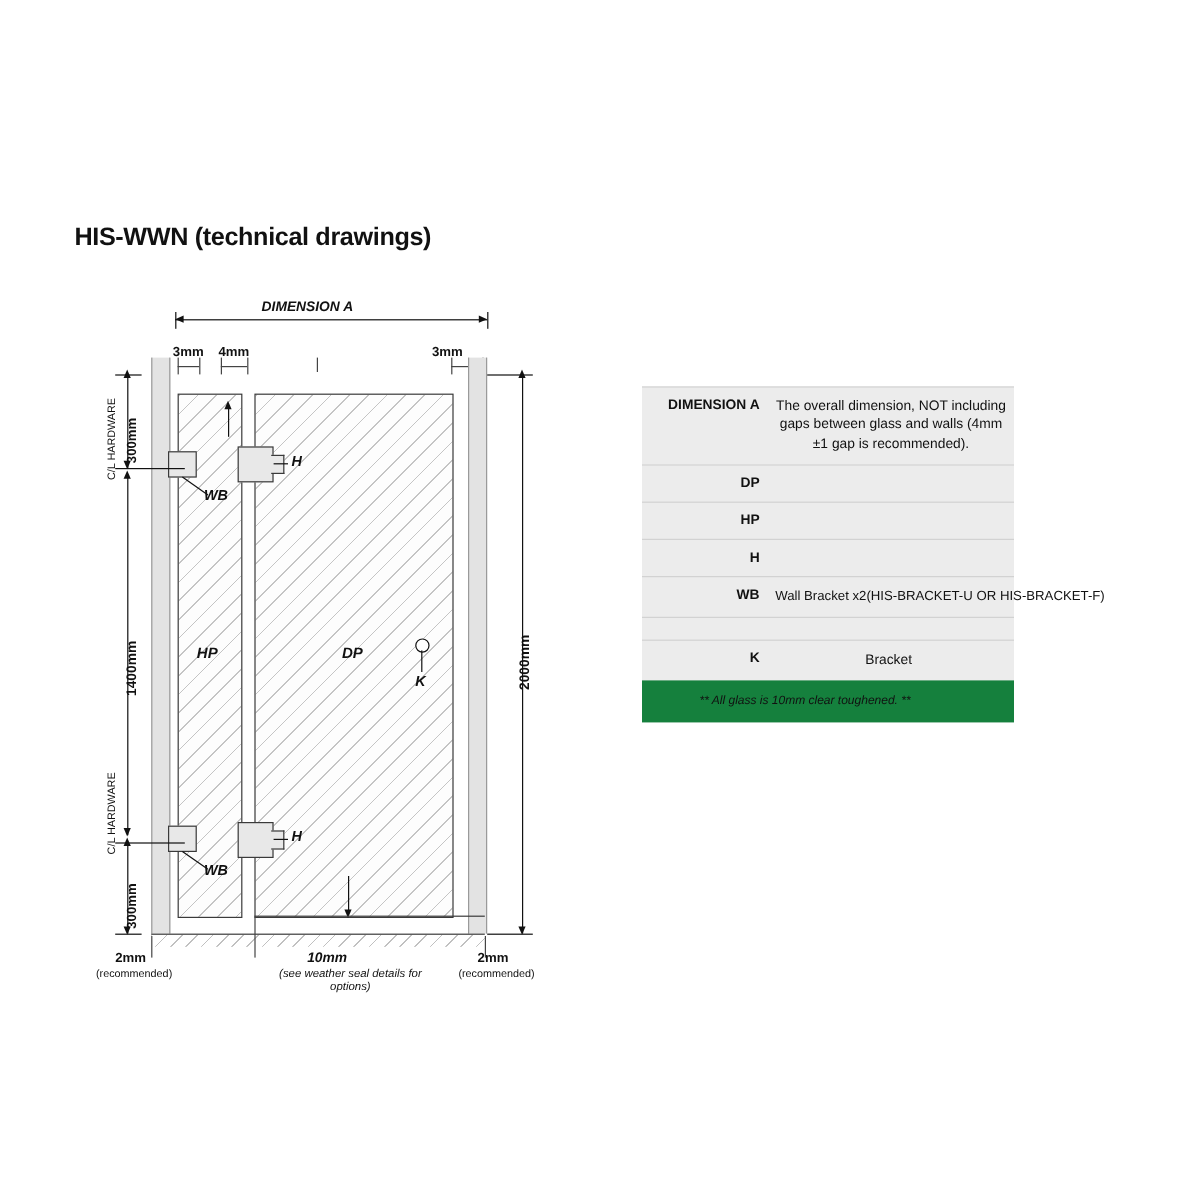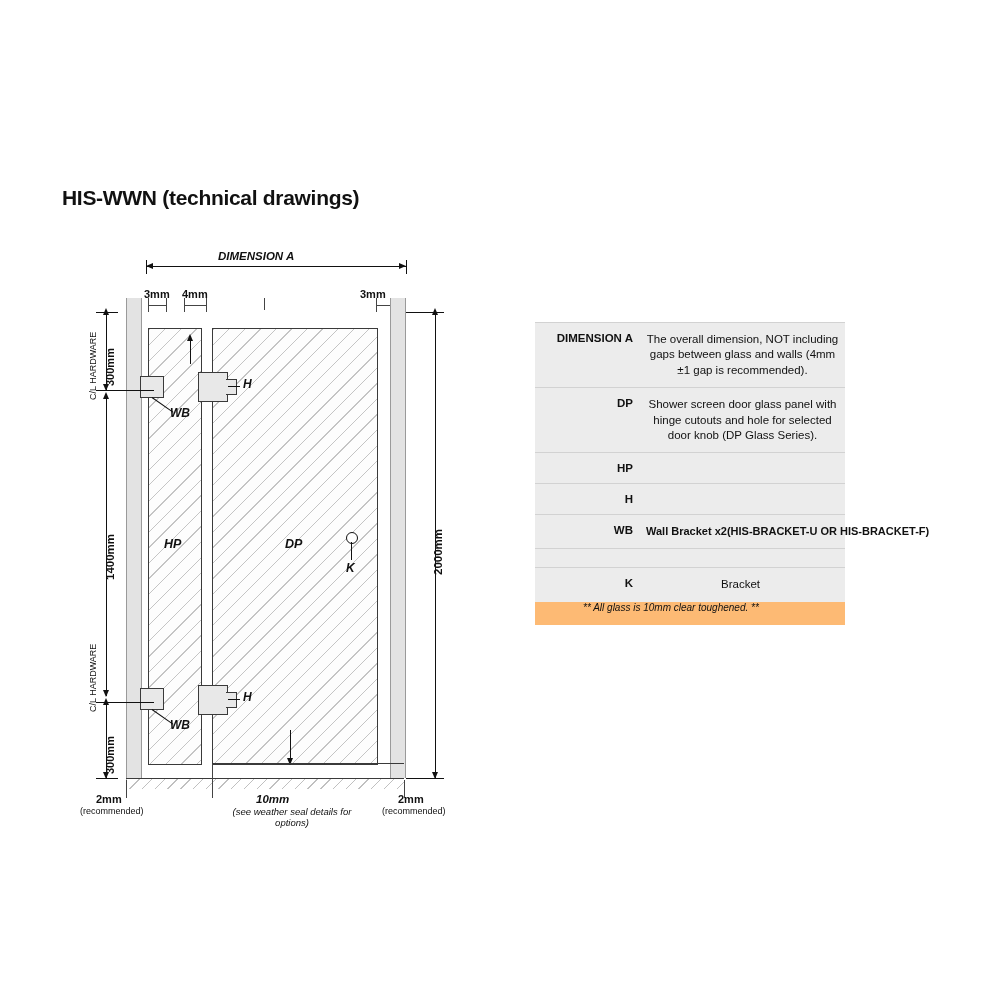--- a/index.html
+++ b/index.html
@@ -91,22 +91,22 @@
   .small{font-size:9px;font-weight:normal;font-style:normal;}
   .tiny-it{font-size:9.5px;font-style:italic;font-weight:normal;}
 
   
   .legend{position:absolute;left:535px;top:322px;width:310px;background:#ececec;}
   .legend-title{font-size:15px;font-weight:bold;padding:12px 14px 10px 14px;color:#111;}
   .lrow{display:flex;border-top:1px solid #d2d2d2;}
   .lrow .key{width:92px;flex:0 0 92px;text-align:right;padding:9px 9px 9px 6px;font-size:11.5px;font-weight:bold;color:#111;}
   .lrow .val{flex:1;padding:9px 10px 9px 4px;font-size:11.5px;line-height:1.34;color:#111;text-align:center;}
   .lrow.tall .val{padding-right:6px;}
-  .lrow .val.wide{white-space:nowrap;font-size:11px;font-weight:bold;}
-  .legend-note{font-size:10px;font-style:italic;padding:0 10px 12px 48px;color:#111;background:#fdba74;}
+  .lrow .val.wide{white-space:nowrap;font-size:11px;}
+  .legend-note{font-size:10px;font-style:italic;padding:12px 10px 12px 48px;color:#111;background:#15803d;}
   .spacer-row{height:18px;border-top:1px solid #d2d2d2;}
 </style>
 </head>
 <body>
 
 <div class="page-title">HIS-WWN (technical drawings)</div>
 
 <div class="drawing">
 
   <div class="ln hln" style="left:86px;top:16px;width:260px;"></div>
@@ -212,21 +212,20 @@
 </div>
 
 <div class="legend">
 
   <div class="lrow tall">
     <div class="key">DIMENSION A</div>
     <div class="val">The overall dimension, NOT including gaps between glass and walls (4mm ±1 gap is recommended).</div>
   </div>
   <div class="lrow tall">
     <div class="key">DP</div>
-    <div class="val">Shower screen door glass panel with hinge cutouts and hole for selected door knob (DP Glass Series).</div>
   </div>
   <div class="lrow tall">
     <div class="key">HP</div>
   </div>
   <div class="lrow">
     <div class="key">H</div>
   </div>
   <div class="lrow">
     <div class="key">WB</div>
     <div class="val wide">Wall Bracket x2(HIS-BRACKET-U OR HIS-BRACKET-F)</div>

